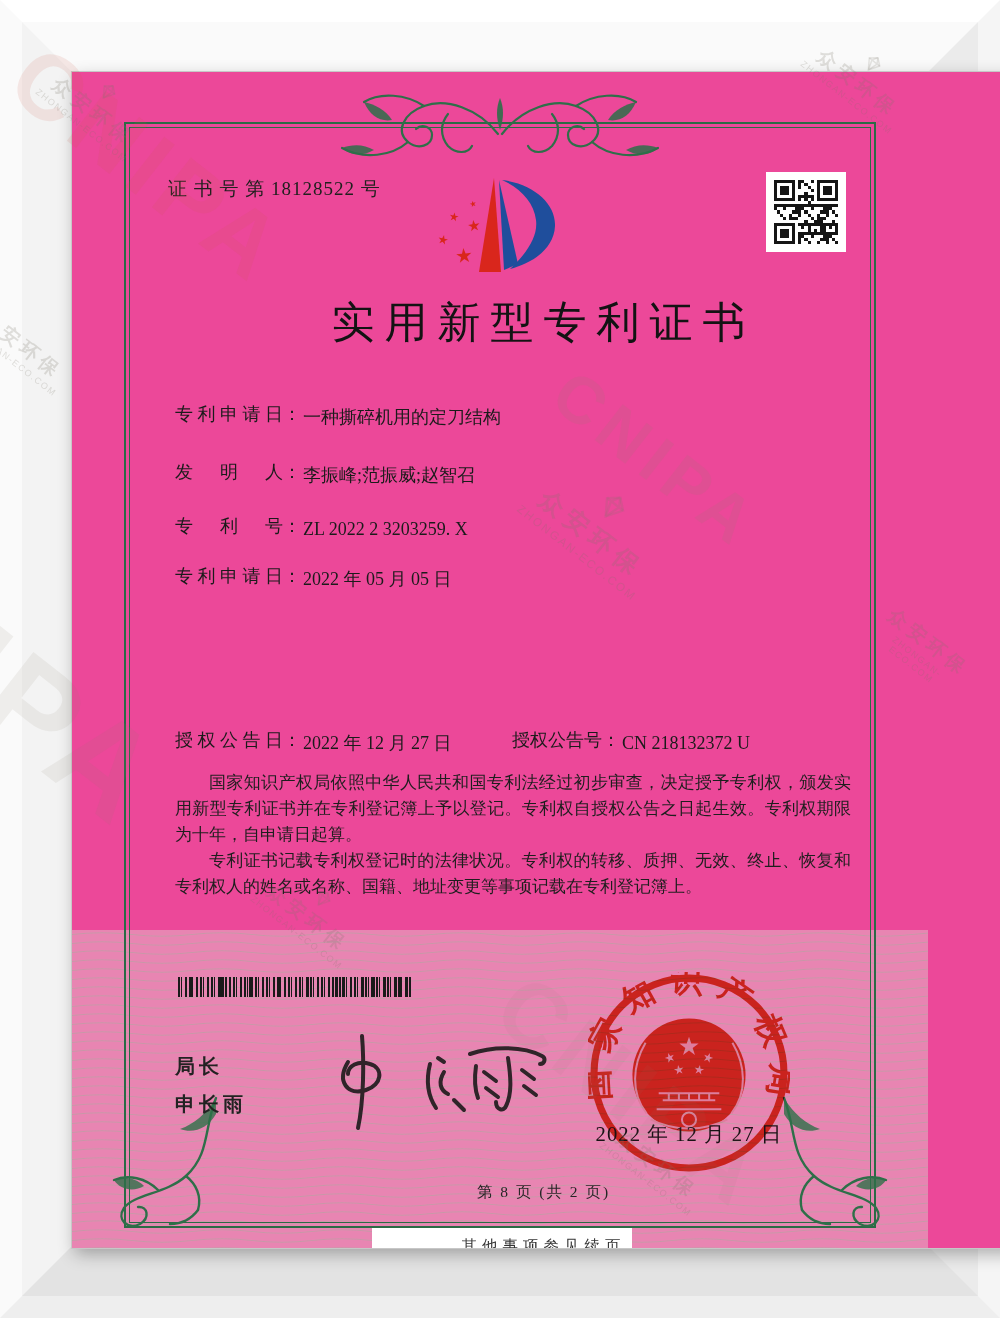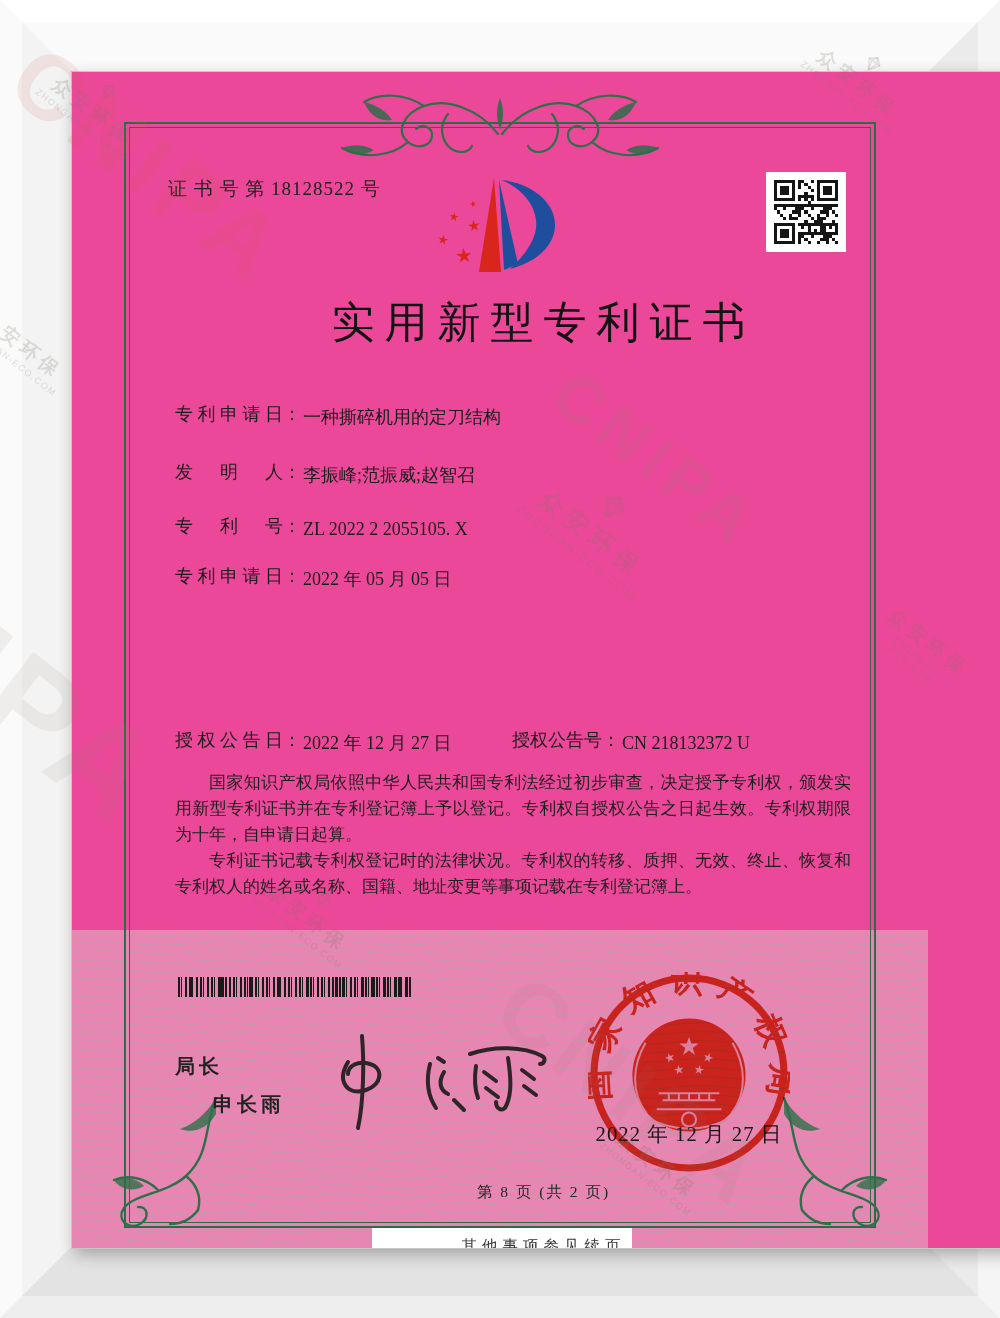--- a/index.html
+++ b/index.html
@@ -51,21 +51,21 @@
   .legal p{margin:0;text-indent:2em;}
 
   
   .barcode{position:absolute;left:106px;top:905px;width:234px;height:20px;
     background:
      repeating-linear-gradient(90deg,#1a1a1a 0 2px,transparent 2px 3.5px,#1a1a1a 3.5px 4.5px,transparent 4.5px 7px,#1a1a1a 7px 9.5px,transparent 9.5px 11px),
      repeating-linear-gradient(90deg,transparent 0 13px,#1a1a1a 13px 15px,transparent 15px 19px,#1a1a1a 19px 20px,transparent 20px 29px);}
   .director-title{position:absolute;left:103px;top:981px;font-size:20px;color:#222;
     font-family:"Liberation Sans","DejaVu Sans",sans-serif;font-weight:600;letter-spacing:4px;}
   .director-name{position:absolute;left:103px;top:1019px;font-size:20px;color:#222;
-    font-family:Liberation Serif, serif;font-weight:600;letter-spacing:4px;margin-left:38px;}
+    font-family:Liberation Serif, serif;font-weight:600;letter-spacing:4px;}
   .sig{position:absolute;left:246px;top:948px;width:270px;height:140px;}
   .seal{position:absolute;left:516px;top:900px;width:202px;height:202px;mix-blend-mode:multiply;}
 
   .page-num{position:absolute;left:0;right:0;top:1110px;text-align:center;
     font-size:15.5px;letter-spacing:2px;color:#262626;}
   .note-strip{position:absolute;left:300px;top:1156px;width:260px;height:24px;background:#ffffff;}
   .note-text{position:absolute;left:0;right:0;top:1164px;text-align:center;
     font-size:15.5px;letter-spacing:5px;color:#333;}
 
   
@@ -171,21 +171,21 @@
 
     <div class="title">实用新型专利证书</div>
 
     <div class="frow" style="top:330px">
       <span class="flabel">专利申请日</span><span class="fcolon">：</span><span class="fvalue">一种撕碎机用的定刀结构</span>
     </div>
     <div class="frow" style="top:388px">
       <span class="flabel">发明人</span><span class="fcolon">：</span><span class="fvalue">李振峰;范振威;赵智召</span>
     </div>
     <div class="frow" style="top:442px">
-      <span class="flabel">专利号</span><span class="fcolon">：</span><span class="fvalue">ZL 2022 2 2055105. X</span>
+      <span class="flabel">专利号</span><span class="fcolon">：</span><span class="fvalue">ZL 2022 2 3203259. X</span>
     </div>
     <div class="frow" style="top:492px">
       <span class="flabel">专利申请日</span><span class="fcolon">：</span><span class="fvalue">2022 年 05 月 05 日</span>
     </div>
     <div class="frow" style="top:656px">
       <span class="flabel">授权公告日</span><span class="fcolon">：</span><span class="fvalue">2022 年 12 月 27 日</span>
       <span class="frow2">
         <span class="flabel" style="width:90px">授权公告号</span><span class="fcolon">：</span><span class="fvalue">CN 218132372 U</span>
       </span>
     </div>

